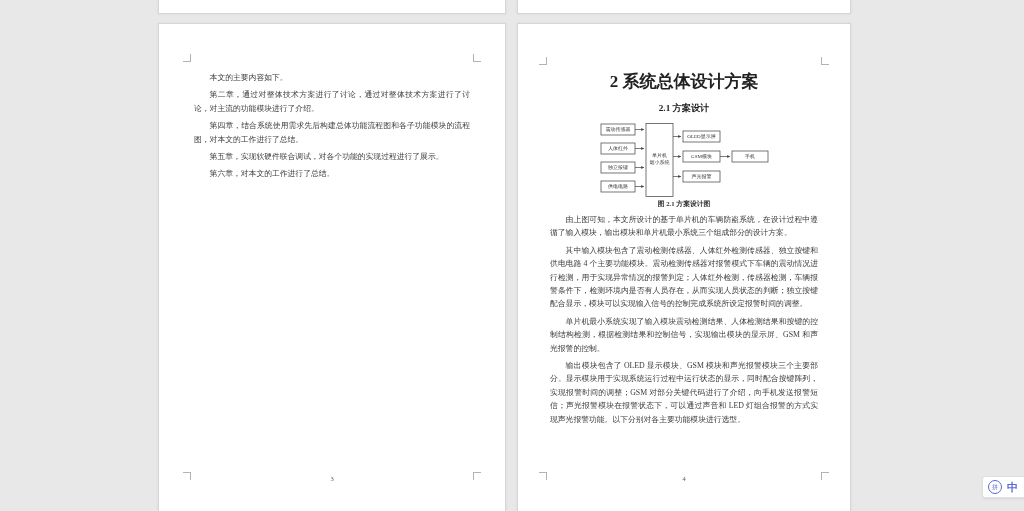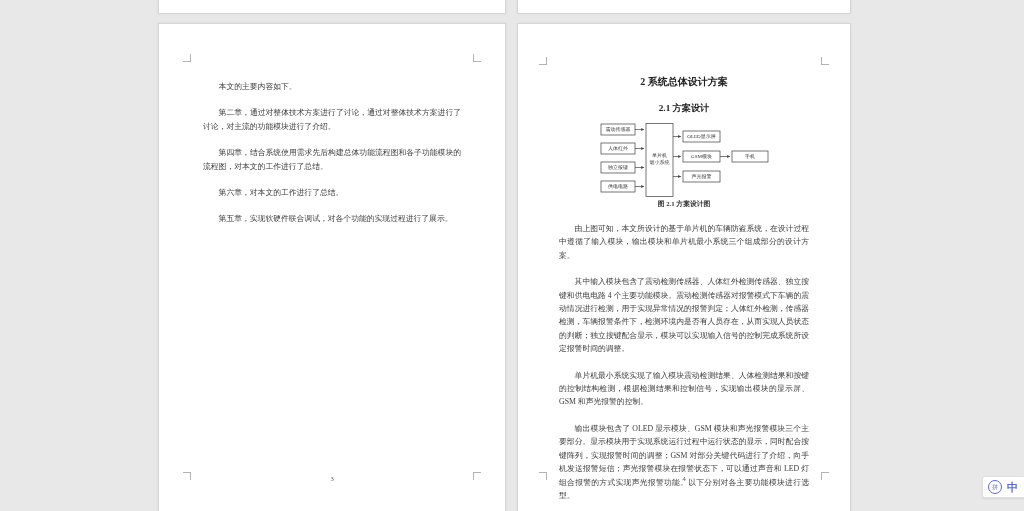--- a/index.html
+++ b/index.html
@@ -18,26 +18,26 @@
     box-shadow:0 0 3px rgba(0,0,0,0.06);
     box-sizing:border-box;
   }
   .page-prev-left {left:158px;top:-4px;width:348px;height:18px;}
   .page-prev-right{left:517px;top:-4px;width:334px;height:18px;}
   .page-left {left:158px;top:23px;width:348px;height:500px;padding:43px 31px 0 31px;}
   .page-right{left:517px;top:23px;width:334px;height:500px;padding:50px 28px 0 28px;}
 
   
   .para{
-    margin:13px;font-size:7.8px;line-height:13.4px;color:#3a3a3a;
+    margin:4px;font-size:7.8px;line-height:13.4px;color:#3a3a3a;
     text-align:justify;text-indent:2em;
     font-family:"Liberation Serif","DejaVu Serif",serif;
   }
   .doc-title{
-    margin:0 0 13px 0;font-size:10px;line-height:15px;font-weight:bold;
+    margin:0 0 13px 0;font-size:17px;line-height:15px;font-weight:bold;
     color:#222;text-align:center;
   }
   .section-heading{
     margin:0 0 9px 0;font-size:9.2px;line-height:12px;font-weight:bold;color:#222;
     text-align:center;
   }
   .fig-caption{
     margin:2px 0 2px 0;font-size:6.8px;line-height:10px;font-weight:bold;
     color:#333;text-align:center;
   }
@@ -92,22 +92,22 @@
 
   <div class="page page-left">
     <div class="cmark tl pl-tl"></div>
     <div class="cmark tr pl-tr"></div>
     <div class="cmark bl pl-bl"></div>
     <div class="cmark br pl-br"></div>
 
     <p class="para">本文的主要内容如下。</p>
     <p class="para">第二章，通过对整体技术方案进行了讨论，通过对整体技术方案进行了讨论，对主流的功能模块进行了介绍。</p>
     <p class="para">第四章，结合系统使用需求先后构建总体功能流程图和各子功能模块的流程图，对本文的工作进行了总结。</p>
+    <p class="para">第五章，实现软硬件联合调试，对各个功能的实现过程进行了展示。</p>
     <p class="para">第六章，对本文的工作进行了总结。</p>
-    <p class="para">第五章，实现软硬件联合调试，对各个功能的实现过程进行了展示。</p>
 
     <div class="page-number">3</div>
   </div>
 
   <div class="page page-right">
     <div class="cmark tl pr-tl"></div>
     <div class="cmark tr pr-tr"></div>
     <div class="cmark bl pr-bl"></div>
     <div class="cmark br pr-br"></div>
 

